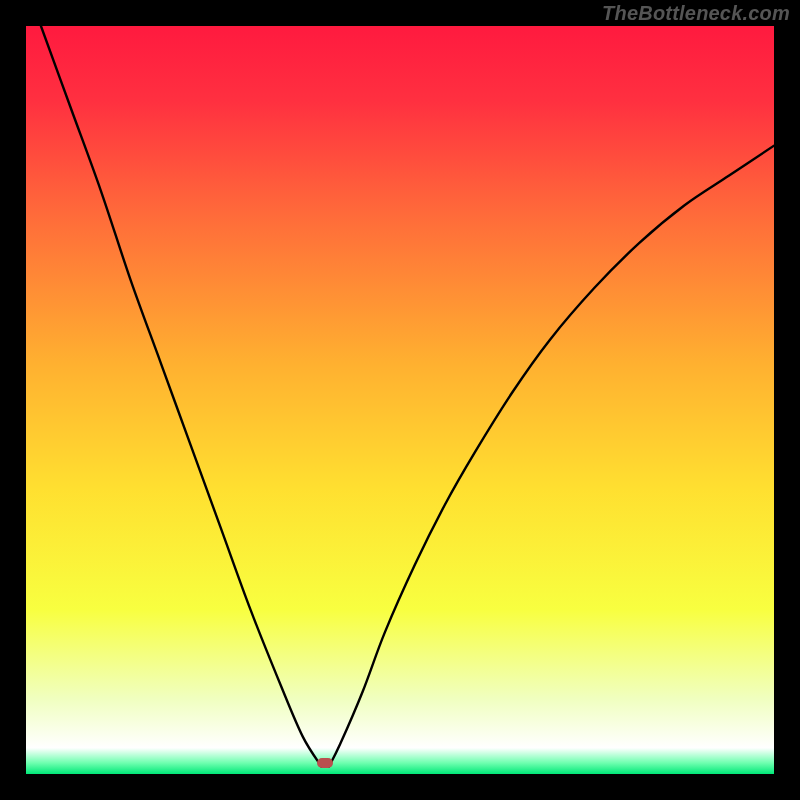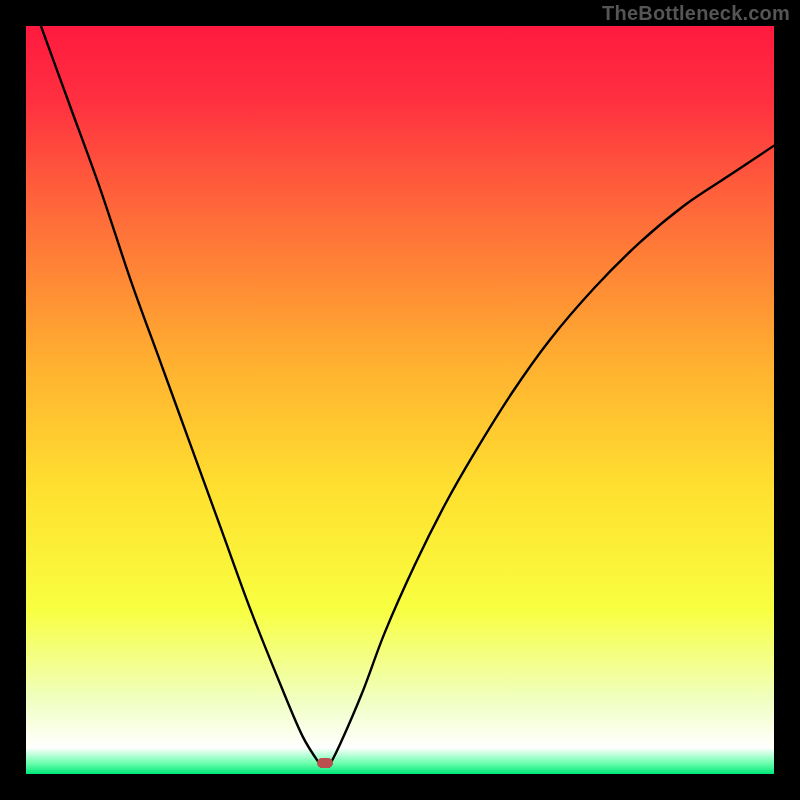--- a/index.html
+++ b/index.html
@@ -10,20 +10,21 @@
     background: #000;
     font-family: Arial, Helvetica, sans-serif;
   }
   .frame {
     position: absolute;
     left: 0;
     top: 0;
     width: 800px;
     height: 800px;
     background: #000;
+    font-style: italic;
   }
   .plot {
     position: absolute;
     left: 26px;
     top: 26px;
     width: 748px;
     height: 748px;
     overflow: hidden;
   }
   .watermark {

